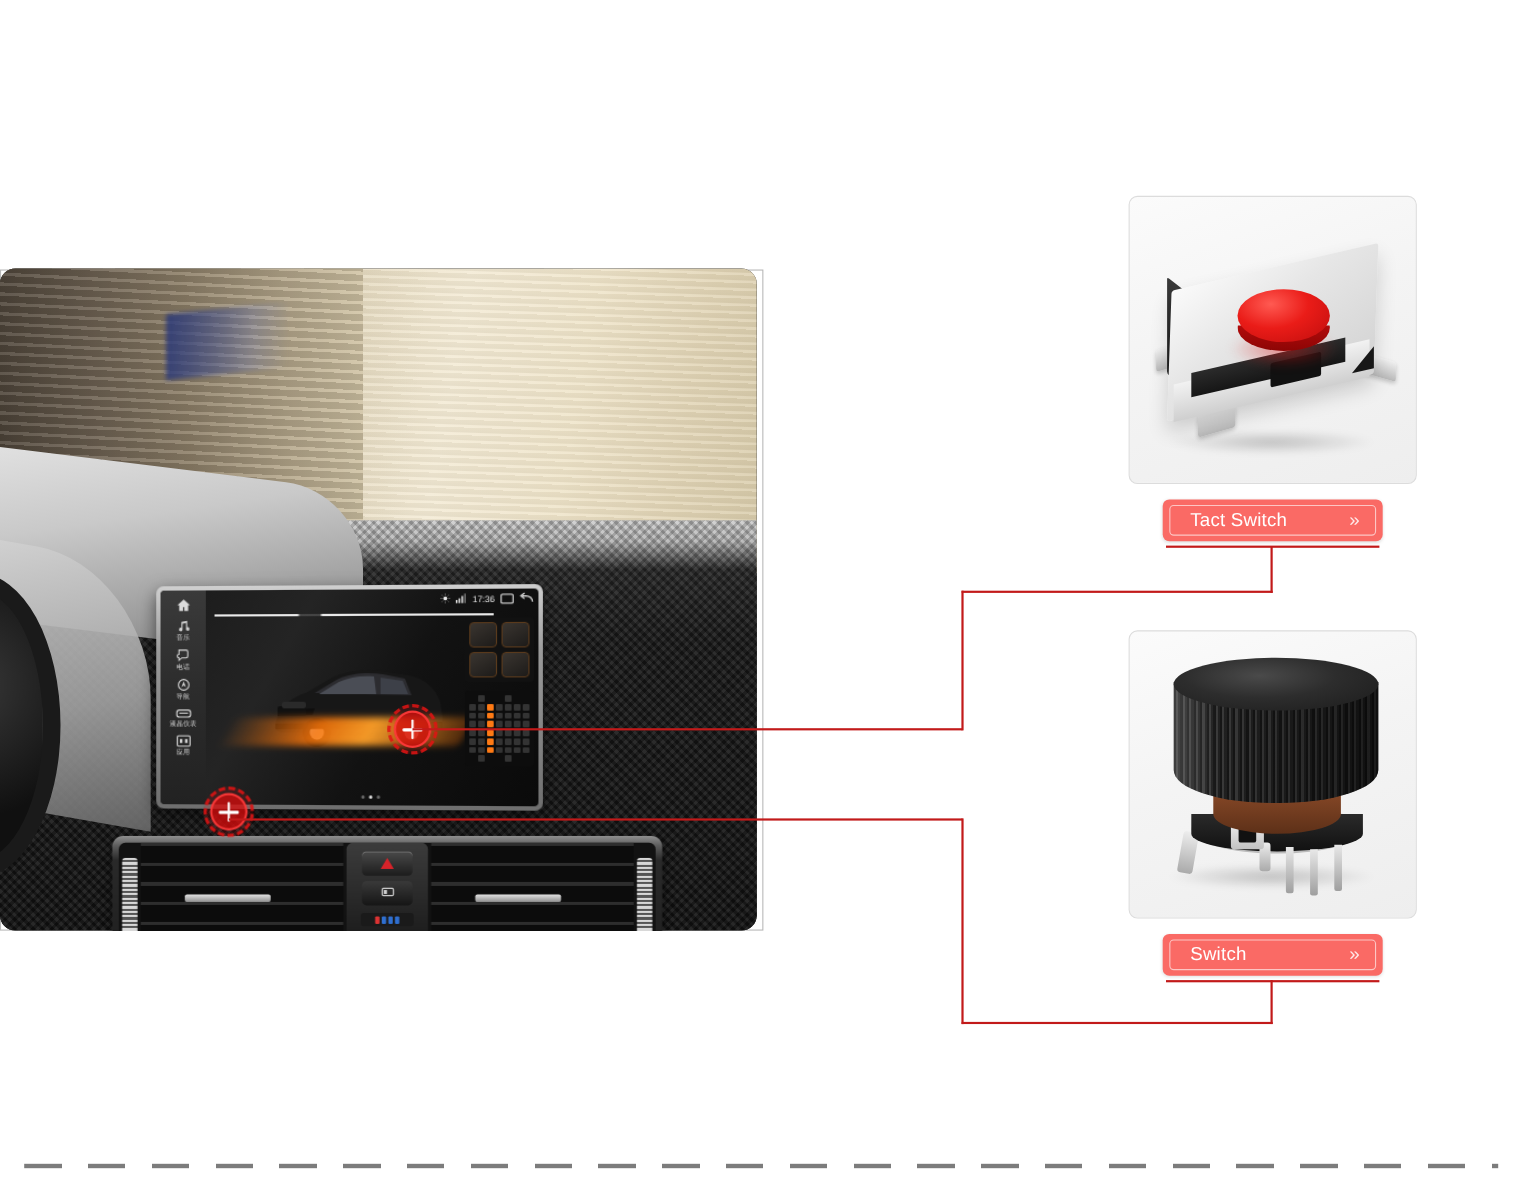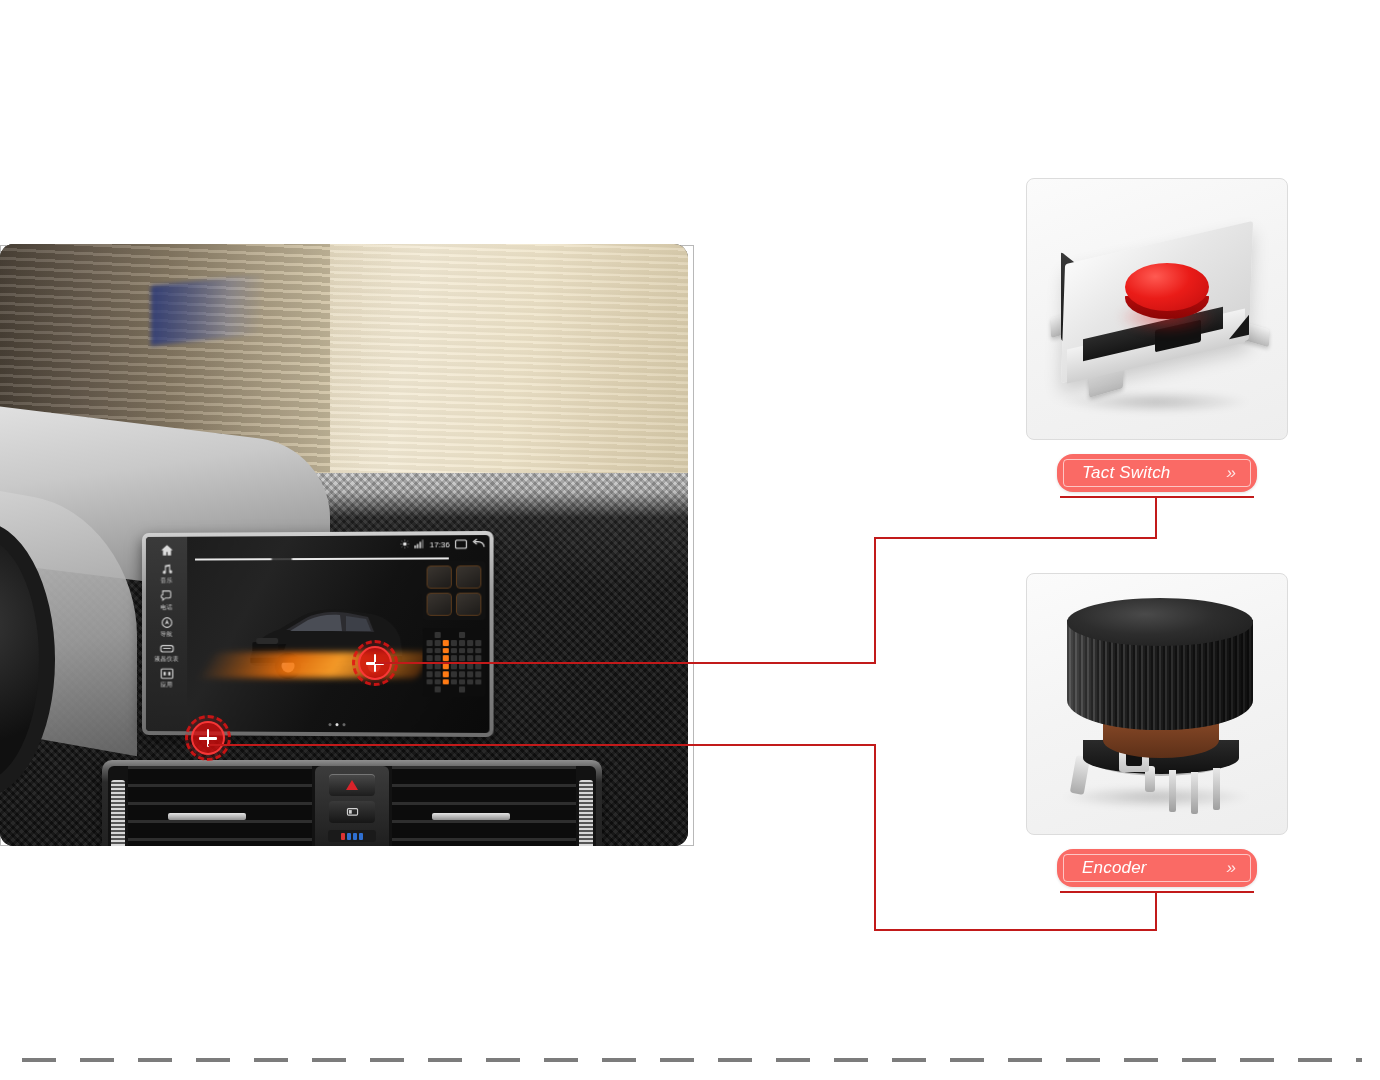--- a/index.html
+++ b/index.html
@@ -318,24 +318,23 @@
     transform: rotate(10deg);
   }
   .enc-foot2 {
     position:absolute; left:88px; top:176px; width:10px; height:26px;
     background: linear-gradient(180deg,#ededed,#aaa); border-radius:3px;
   }
 
   
   .pill {
     position:absolute; width:200px; height:38px;
-    background:#fa6a65; border-radius:16px;
+    background:#fa6a65; border-radius:6px;
     display:flex; align-items:center; justify-content:center;
     box-shadow: 0 1px 3px rgba(0,0,0,.12);
-    font-style: italic;
   }
   .pill-inner {
     position:absolute; left:6px; right:6px; top:5px; bottom:5px;
     border:1px solid rgba(255,255,255,.62); border-radius:4px;
     display:flex; align-items:center; justify-content:space-between;
     padding:0 14px 0 18px;
   }
   .pill-text { color:#fff; font-size:17px; letter-spacing:.2px; }
   .pill-chev { color:rgba(255,255,255,.85); font-size:17px; letter-spacing:-4px; padding-right:4px; }
   .pill.tact-pill { left:1057px; top:454px; }
@@ -654,20 +653,20 @@
       <div class="enc-foot2"></div>
       <div class="enc-tab"></div>
       <div class="enc-brown"></div>
       <div class="enc-knob-body"></div>
       <div class="enc-knob-top"></div>
     </div>
   </div>
 
   <div class="pill encoder-pill">
     <div class="pill-inner">
-      <span class="pill-text">Encoder</span>
+      <span class="pill-text">Switch</span>
       <span class="pill-chev">»</span>
     </div>
   </div>
 
 
   <div class="dash-divider"></div>
 </div>
 
 </body></html>

